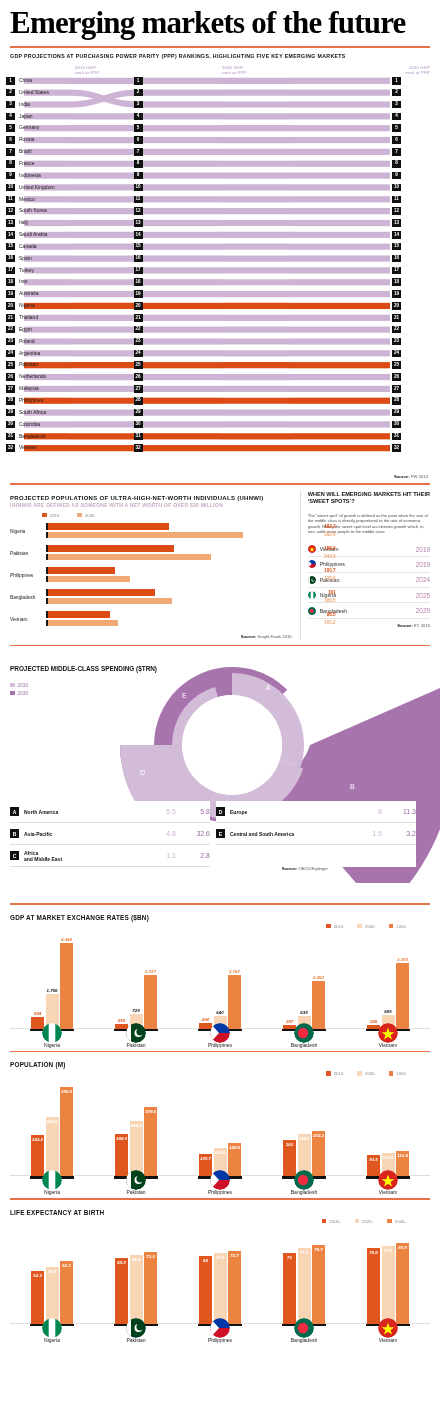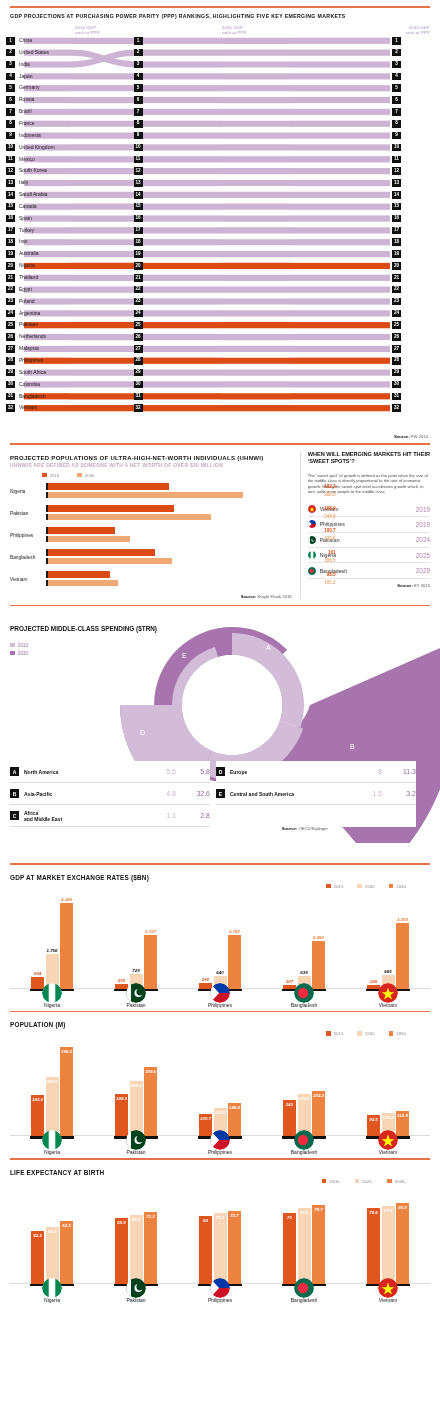--- a/index.html
+++ b/index.html
@@ -81,20 +81,23 @@
   .base{position:absolute;left:50%;transform:translateX(-50%);bottom:-2.5px;width:44px;height:2.5px;background:#111;}
   .flagbig{position:absolute;left:50%;transform:translateX(-50%);bottom:-14px;width:20px;height:20px;border-radius:50%;overflow:hidden;z-index:3;}
   .glabel{position:absolute;bottom:2px;left:0;right:0;text-align:center;font-size:5px;color:#222;}
   .axis{position:absolute;left:0;right:0;bottom:20px;height:1px;background:#ddd;}
 </style>
 </head>
 <body>
 
 <div class="page">
 
+  <div class="masthead">
+    <h1>Emerging markets of the future</h1>
+  </div>
   <div class="rule-orange"></div>
   <div class="kicker">GDP PROJECTIONS AT PURCHASING POWER PARITY (PPP) RANKINGS, HIGHLIGHTING FIVE KEY EMERGING MARKETS</div>
 
   <div class="sankey-wrap">
     <div class="col-head" style="left:75px;top:2px;">
       <span>2014 GDP</span><br><span>rank at PPP</span>
     </div>
     <div class="col-head" style="left:222px;top:2px;">
       <span>2030 GDP</span><br><span>rank at PPP</span>
     </div>

